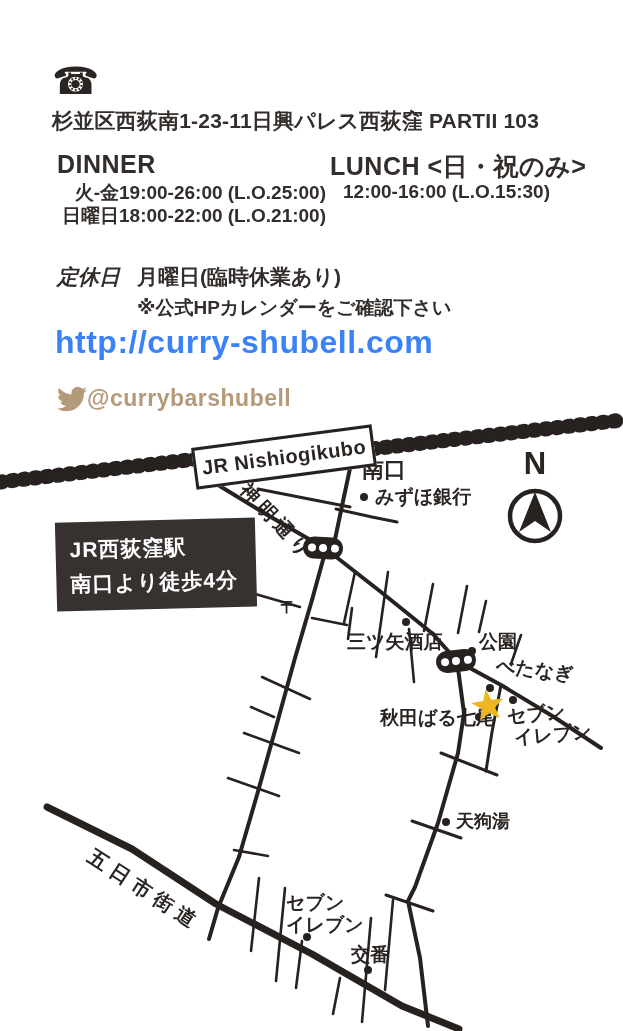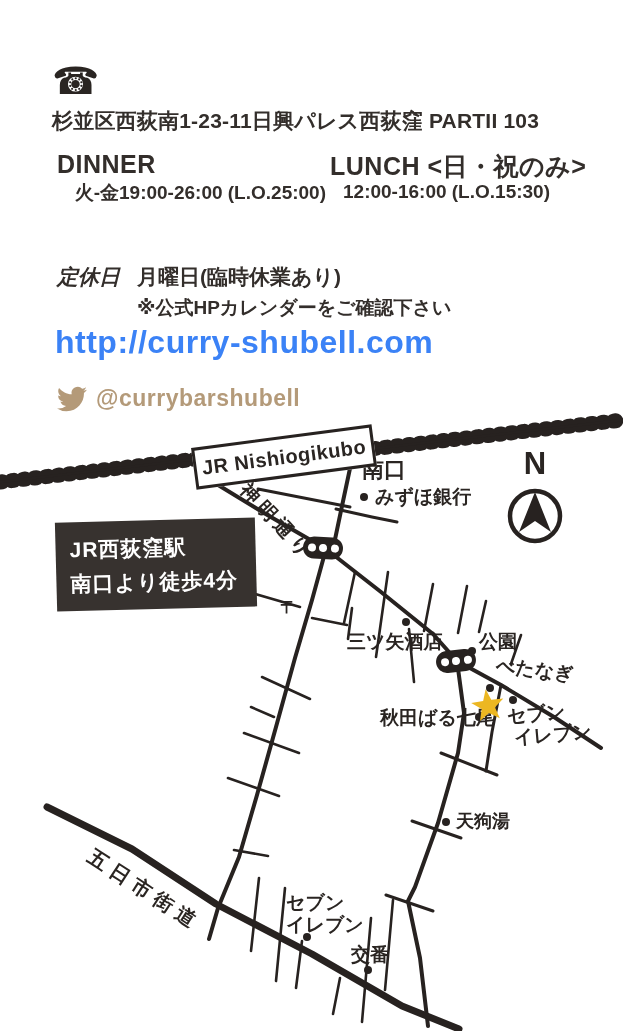--- a/index.html
+++ b/index.html
@@ -17,21 +17,21 @@
   .hours-head{font-size:25px;font-weight:bold;letter-spacing:0.5px;}
   .dinner-head{left:57px;top:150px;}
   .lunch-head{left:330px;top:150px;}
   .dinner-rows{left:57px;top:181px;font-size:19px;font-weight:bold;line-height:23px;text-align:right;}
   .hrow .day{display:inline-block;width:62px;}
   .lunch-time{left:323px;top:181px;font-size:19px;font-weight:bold;padding-left:20px;}
   .closed-row{left:57px;top:263px;font-size:21px;font-weight:bold;}
   .closed-row .lbl{display:inline-block;width:80px;font-style:italic;}
   .closed-note{left:137px;top:295px;font-size:19px;font-weight:bold;}
   .site-url{left:55px;top:324px;font-size:32px;font-weight:bold;color:#3b82f6;letter-spacing:0.5px;}
-  .tw-row{left:57px;top:385px;display:flex;align-items:center;gap:9px;color:#b49a79;}
+  .tw-row{left:57px;top:385px;display:flex;align-items:center;color:#b49a79;}
   .tw-handle{font-size:23px;font-weight:bold;letter-spacing:0.5px;}
   
   .map-label{position:absolute;font-weight:bold;color:#2a2522;white-space:nowrap;line-height:1.15;}
   .station-sign{
     left:193px;top:436px;width:176px;height:36px;background:#fff;
     border:3px solid #272220;transform:rotate(-7.5deg);
     display:flex;align-items:center;justify-content:center;
     font-size:20px;font-weight:bold;z-index:3;letter-spacing:0.5px;color:#2a2522;
   }
   .access-box{
@@ -53,20 +53,23 @@
   <span class="phone-icon">☎</span>
 </div>
 <div class="abs address">杉並区西荻南1-23-11日興パレス西荻窪 PARTII 103</div>
 
 <div class="abs hours-head dinner-head">DINNER</div>
 <div class="abs hours-head lunch-head">LUNCH &lt;日・祝のみ&gt;</div>
 
 <div class="abs dinner-rows">
   <div class="hrow">
     <span class="day">火-金</span><span>19:00-26:00 (L.O.25:00)</span>
+  </div>
+  <div class="hrow">
+    <span class="day">日曜日</span><span>18:00-22:00 (L.O.21:00)</span>
   </div>
 </div>
 <div class="abs lunch-time">12:00-16:00 (L.O.15:30)</div>
 
 <div class="abs closed-row">
   <span class="lbl">定休日</span><span>月曜日(臨時休業あり)</span>
 </div>
 <div class="abs closed-note">※公式HPカレンダーをご確認下さい</div>
 
 <div class="abs site-url">http://curry-shubell.com</div>

